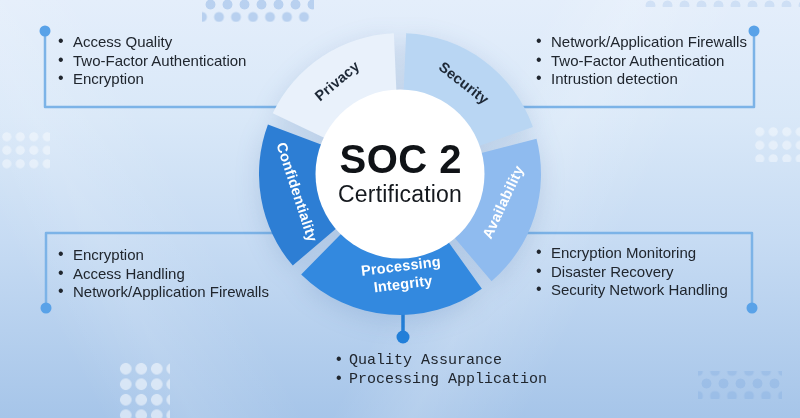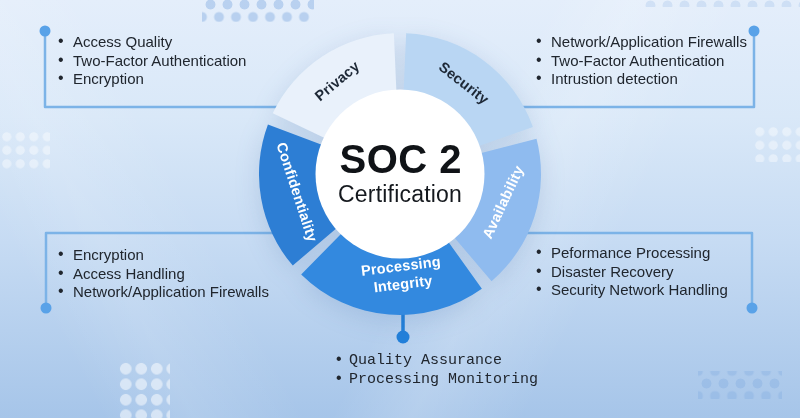--- a/index.html
+++ b/index.html
@@ -109,22 +109,22 @@
       <li>Network/Application Firewalls</li>
       <li>Two-Factor Authentication</li>
       <li>Intrustion detection</li>
     </ul>
   <ul class="req-list" id="list-confidentiality">
       <li>Encryption</li>
       <li>Access Handling</li>
       <li>Network/Application Firewalls</li>
     </ul>
   <ul class="req-list" id="list-availability">
-      <li>Peformance Processing</li>
+      <li>Encryption Monitoring</li>
       <li>Disaster Recovery</li>
       <li>Security Network Handling</li>
     </ul>
   <ul class="req-list" id="list-processing">
       <li>Quality Assurance</li>
-      <li>Processing Monitoring</li>
+      <li>Processing Application</li>
     </ul>
 
 </div>
 
 </body></html>

